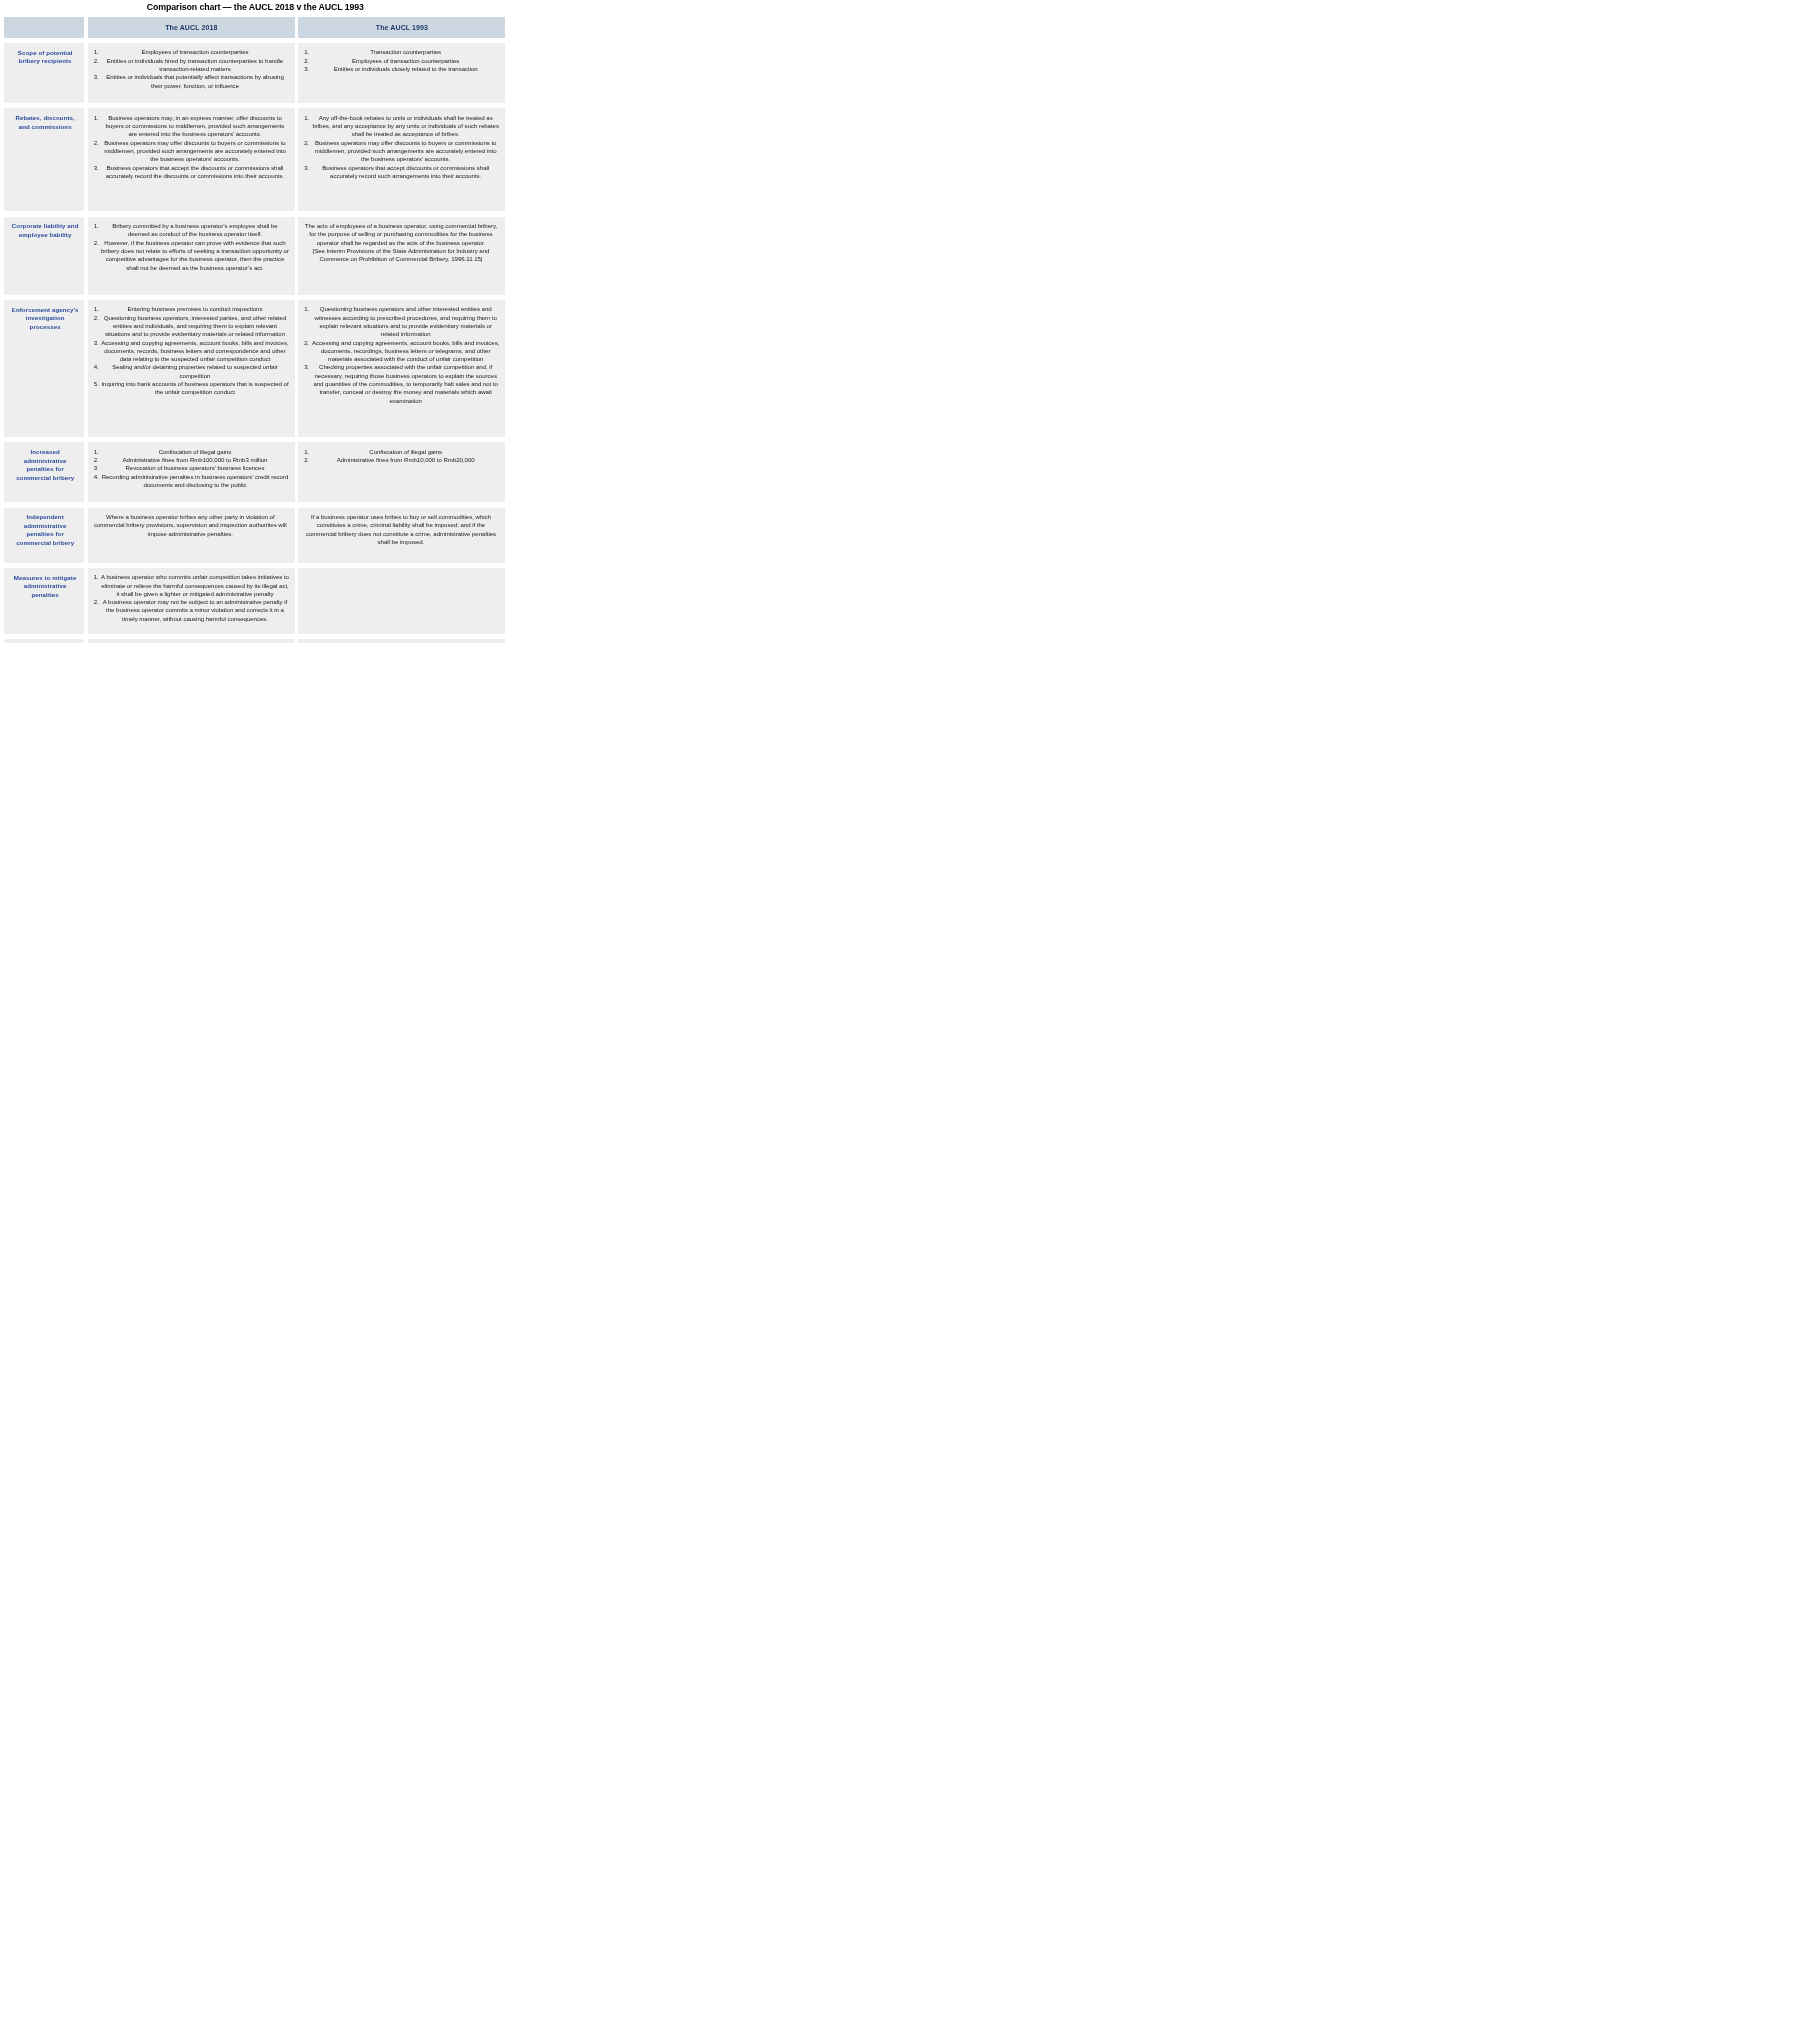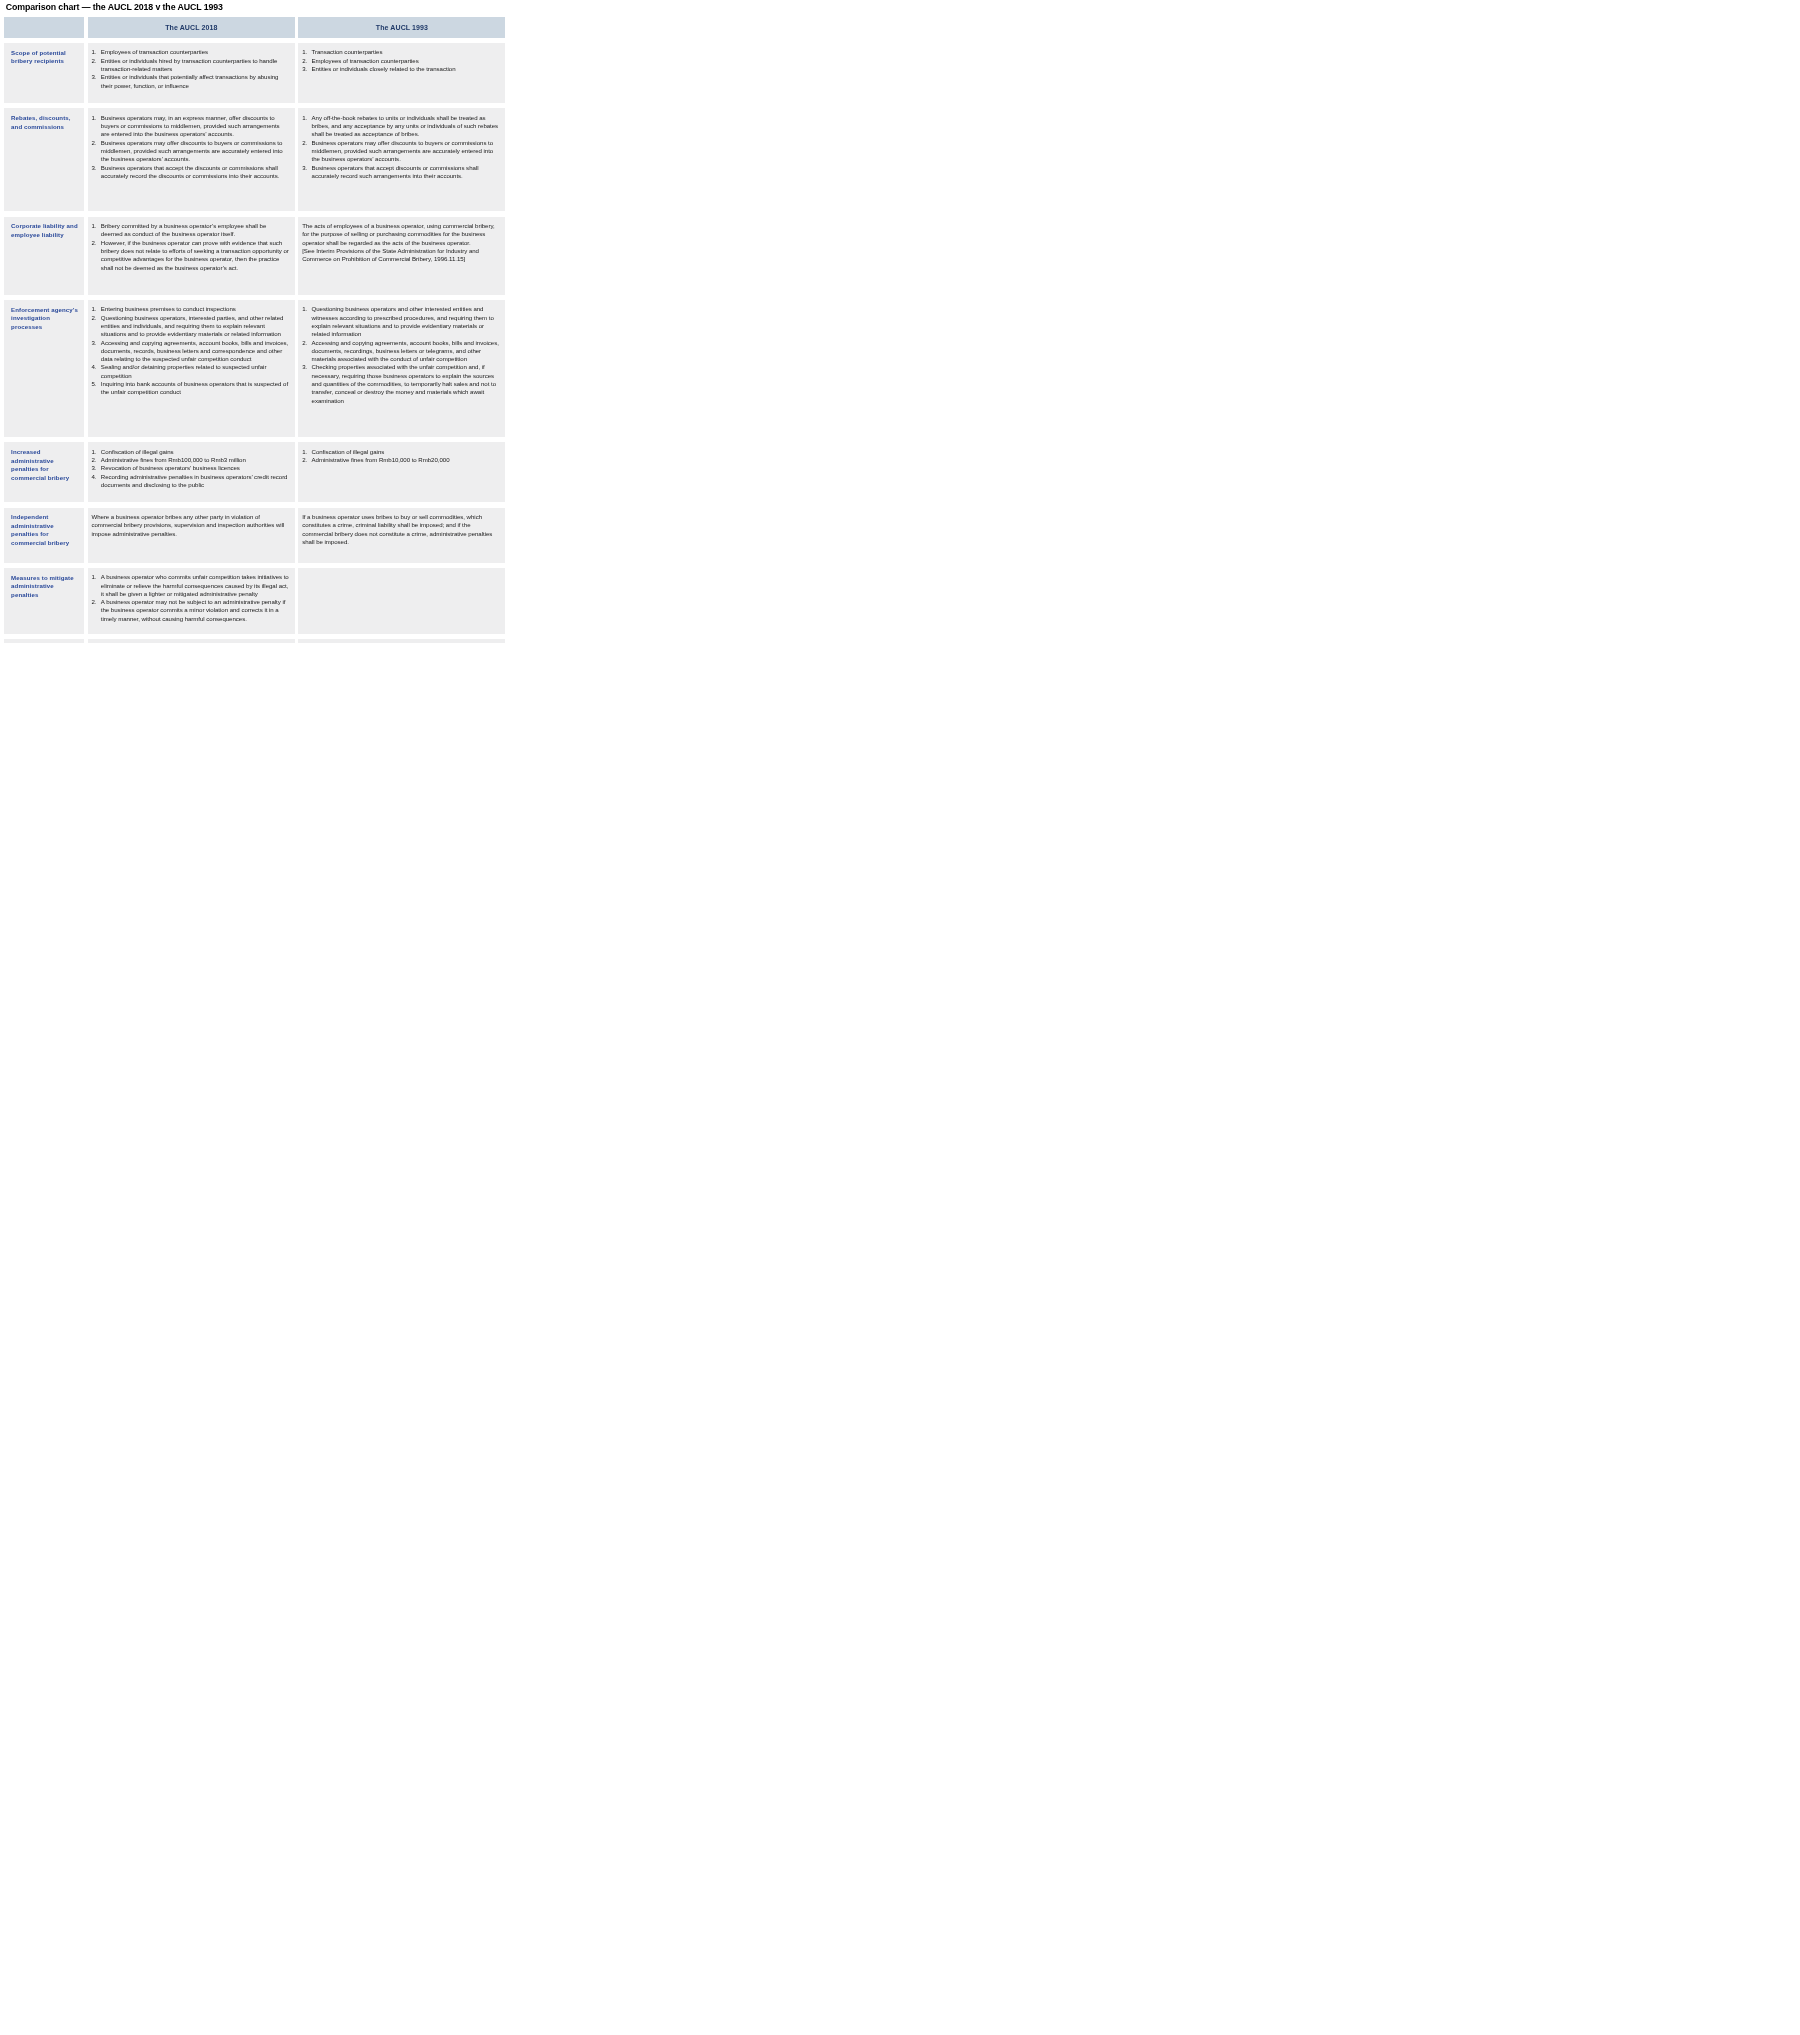--- a/index.html
+++ b/index.html
@@ -9,21 +9,21 @@
     --label-text:#2b4a9a;
     --cell-bg:#eeeeef;
     --body-text:#1a1a1a;
   }
   html,body{margin:0;padding:0;background:var(--page-bg);}
   body{
     width:505px;
     font-family:"Liberation Sans", sans-serif;
     color:var(--body-text);
   }
-  .page{padding:2.4px 0 0 4.1px;}
+  .page{padding:2.4px 0 0 4.1px;text-align:center;}
   .title{
     font-size:8.8px;
     font-weight:bold;
     color:#000;
     letter-spacing:-0.1px;
     margin:0 0 4.5px 1.6px;
     font-family:"Liberation Sans", sans-serif;
   }
   .table{width:501px;}
   .thead{display:flex;gap:3.7px;margin-bottom:5.3px;}

